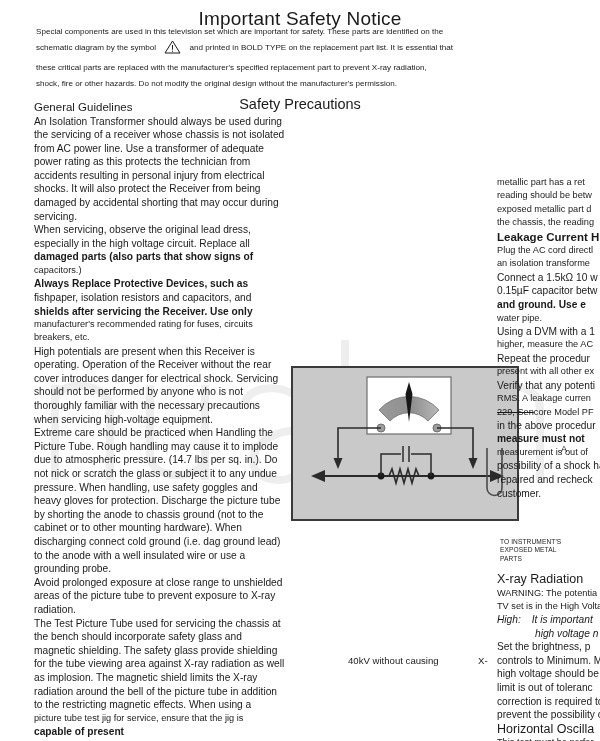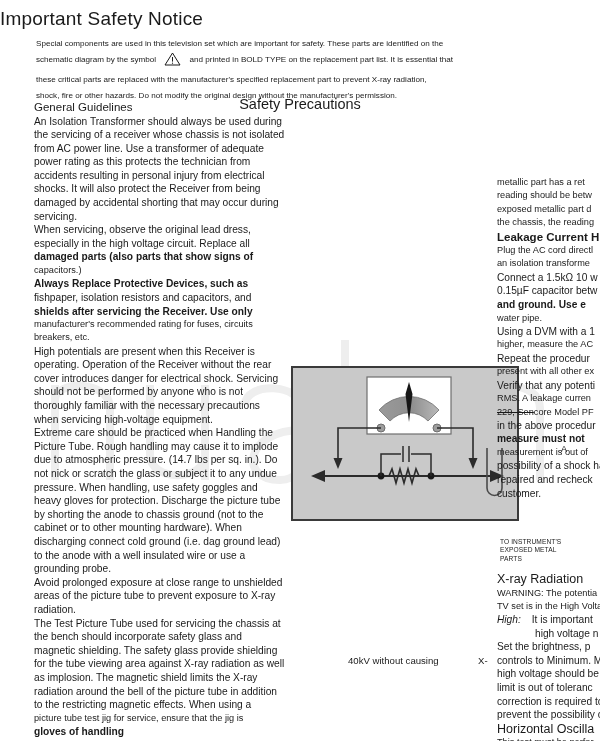--- a/index.html
+++ b/index.html
@@ -30,38 +30,38 @@
 
   
   #page {
     position: absolute;
     inset: 0;
     z-index: 2;
   }
 
   
   .title-main {
-    text-align: left;
+    text-align: center;
     font-size: 19px;
     font-weight: normal;
     margin: 8px 0 3px 0;
     letter-spacing: 0.2px;
   }
   .title-sub {
     text-align: center;
     font-size: 14.5px;
     font-weight: normal;
     margin: 1px 0 2px 0;
   }
 
   
   #intro {
     position: absolute;
     left: 36px;
-    top: 36px;
+    top: 24px;
     width: 528px;
     font-size: 8.1px;
     line-height: 16px;
   }
   #intro .ln { white-space: nowrap; }
   .warn-tri {
     display: inline-block;
     vertical-align: -4px;
     margin: 0 6px;
   }
@@ -110,21 +110,21 @@
     margin: 0;
     font-size: 10.2px;
     line-height: 13.6px;
   }
   p.bodyB {
     margin: 0;
     font-size: 10.2px;
     font-weight: bold;
     line-height: 13.6px;
   }
-  .note-italic { }
+  .note-italic { font-style: italic; }
   .note-lbl { font-style: italic; }
   .strike { text-decoration: line-through; }
   .clip { white-space: nowrap; overflow: hidden; }
 
   
   #diagram {
     position: absolute;
     left: 291px;
     top: 366px;
     width: 228px;
@@ -277,21 +277,21 @@
     <p class="bodyB">Always Replace Protective Devices, such as</p>
     <p class="bodyL">fishpaper, isolation resistors and capacitors, and</p>
     <p class="bodyB">shields after servicing the Receiver. Use only</p>
     <p class="body">manufacturer's recommended rating for fuses, circuits breakers, etc.</p>
     <p class="bodyL">High potentials are present when this Receiver is operating. Operation of the Receiver without the rear cover introduces danger for electrical shock. Servicing should not be performed by anyone who is not thoroughly familiar with the necessary precautions when servicing high-voltage equipment.</p>
     <p class="bodyL">Extreme care should be practiced when Handling the Picture Tube. Rough handling may cause it to implode due to atmospheric pressure. (14.7 lbs per sq. in.). Do not nick or scratch the glass or subject it to any undue pressure. When handling, use safety goggles and heavy gloves for protection. Discharge the picture tube by shorting the anode to chassis ground (not to the cabinet or to other mounting hardware). When discharging connect cold ground (i.e. dag ground lead) to the anode with a well insulated wire or use a grounding probe.</p>
     <p class="bodyL">Avoid prolonged exposure at close range to unshielded areas of the picture tube to prevent exposure to X-ray radiation.</p>
     <p class="bodyL">The Test Picture Tube used for servicing the chassis at the bench should incorporate safety glass and magnetic shielding. The safety glass provide shielding for the tube viewing area against X-ray radiation as well as implosion. The magnetic shield limits the X-ray radiation around the bell of the picture tube in addition</p>
     <p class="bodyL">to the restricting magnetic effects. When using a</p>
     <p class="body">picture tube test jig for service, ensure that the jig is</p>
-    <p class="bodyB">gloves of handling</p>
+    <p class="bodyB">capable of present</p>
     <p class="body">ray radiation.</p>
 
   </div>
 
   <div id="col-right">
     <p class="body clip">metallic part has a ret</p>
     <p class="body clip">reading should be betw</p>
     <p class="body clip">exposed metallic part d</p>
     <p class="body clip">the chassis, the reading</p>
     <div class="h2b clip">Leakage Current H</div>

